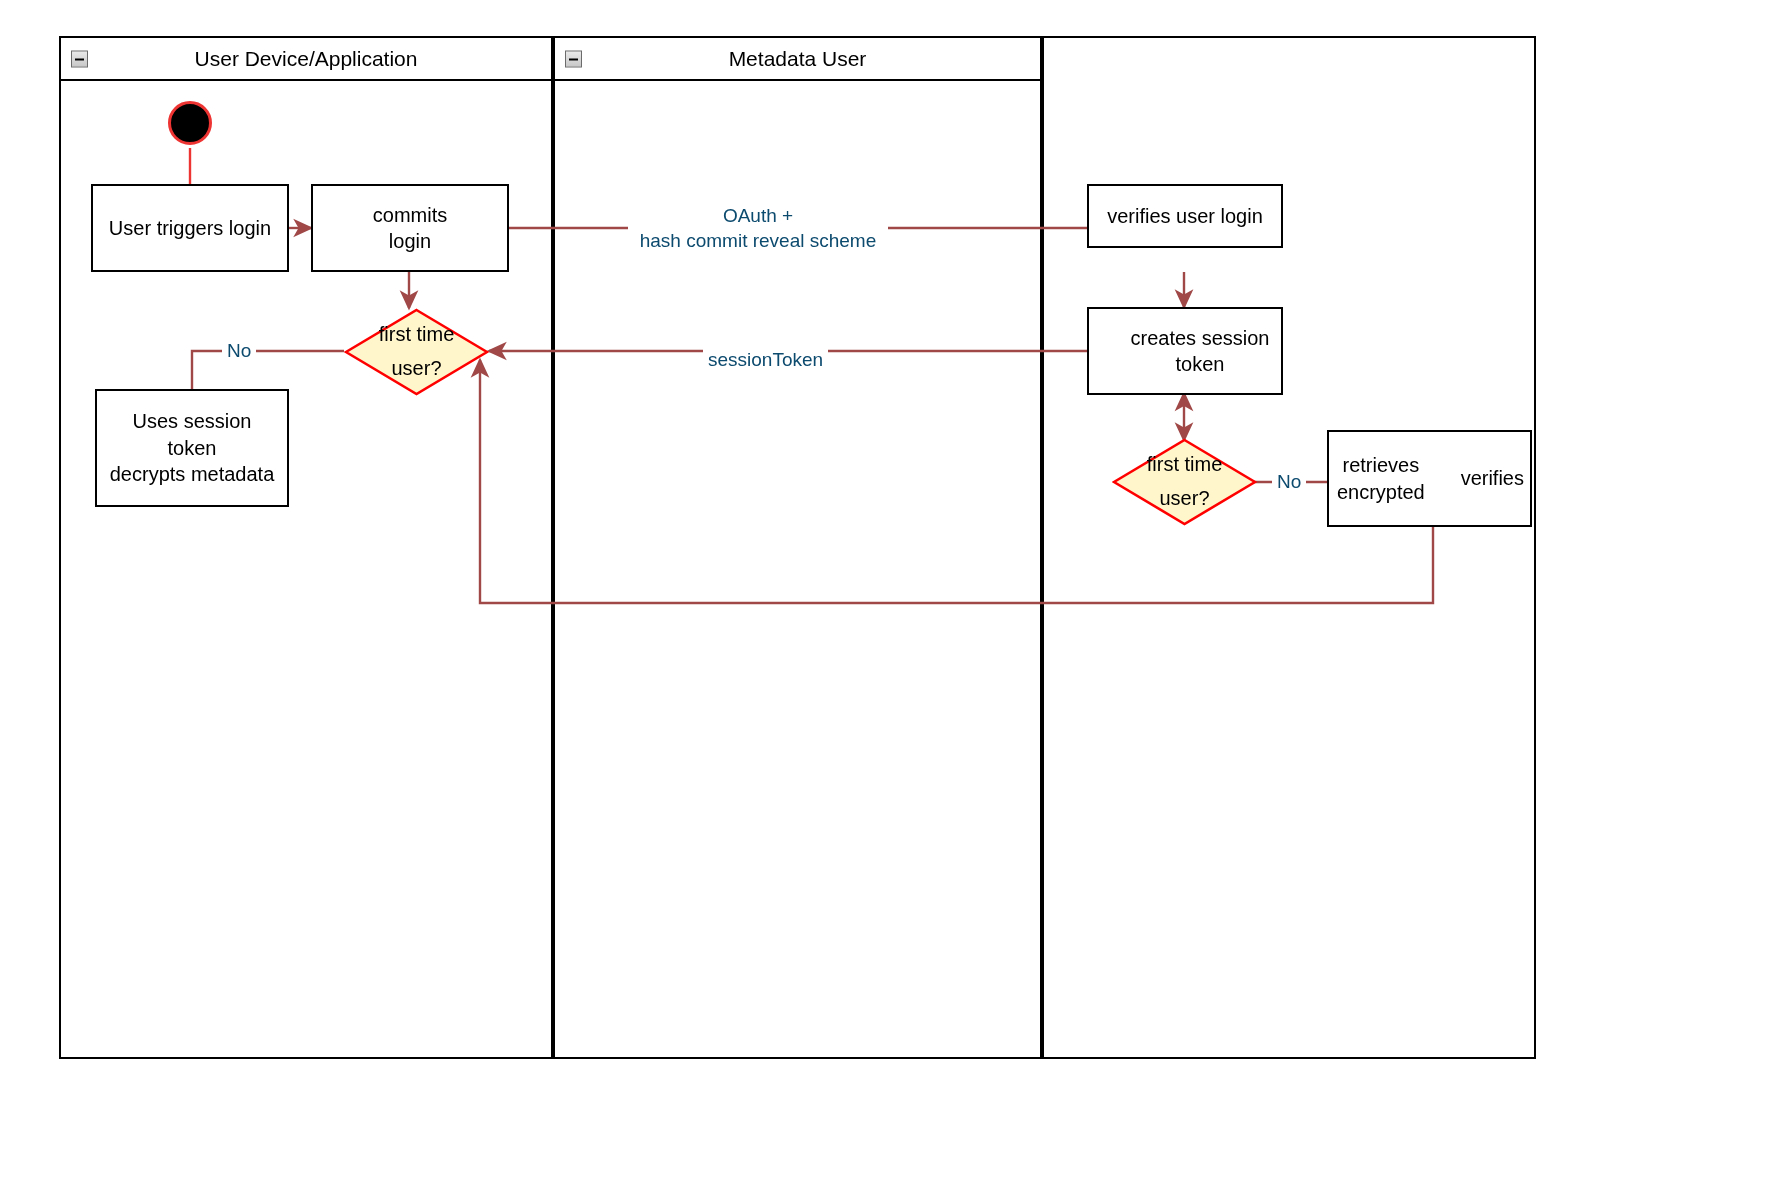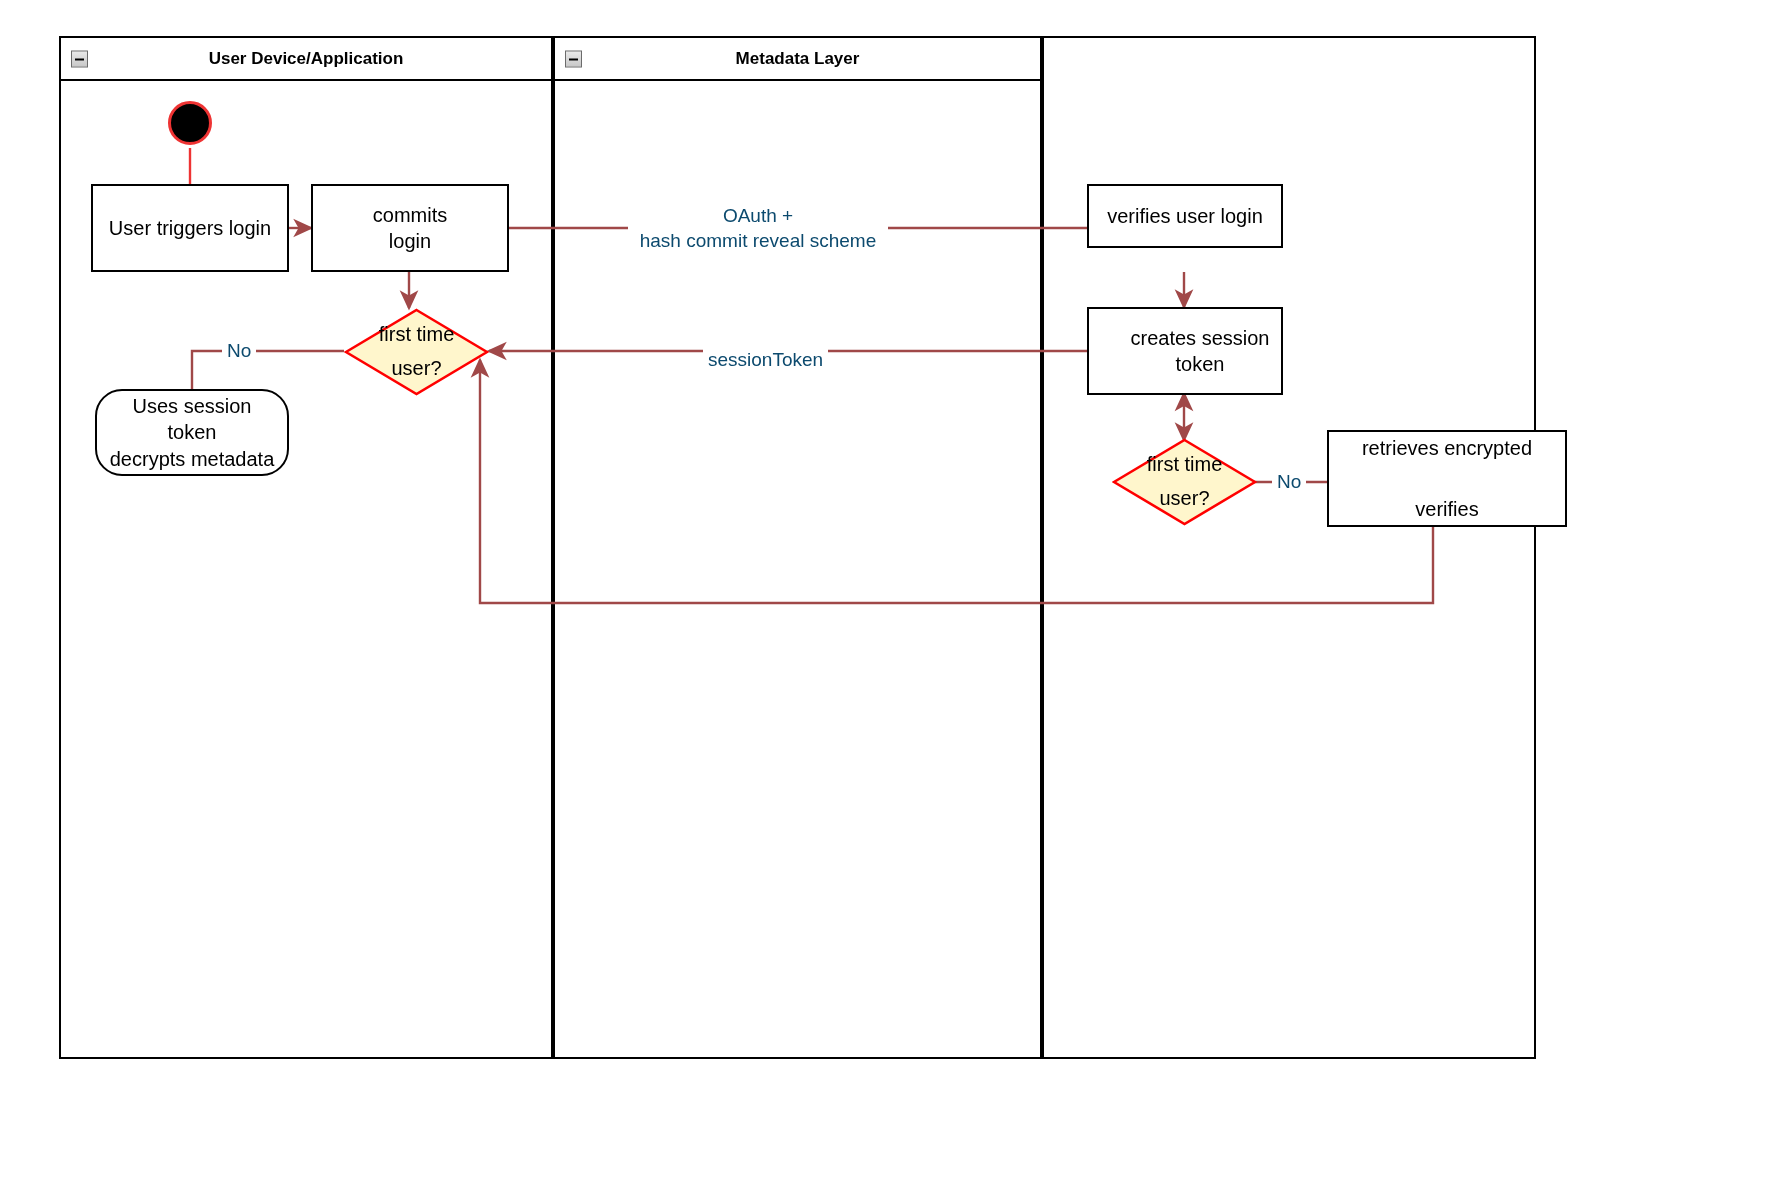--- a/index.html
+++ b/index.html
@@ -28,22 +28,22 @@
   .lane-header {
     position: absolute;
     box-sizing: border-box;
     border: 2px solid #000000;
     background: #ffffff;
     display: flex;
     align-items: center;
     justify-content: center;
   }
   .lane-title {
-    font-size: 17px;
-    font-weight: bold;
+    font-size: 21px;
+    font-weight: normal;
     color: #000000;
     letter-spacing: 0px;
     white-space: nowrap;
   }
   .collapse-icon {
     position: absolute;
     left: 10px;
     top: 50%;
     transform: translateY(-50%);
     width: 17px;
@@ -140,21 +140,21 @@
   <div class="lane" style="left:59px; top:36px; width:494px; height:1023px;"></div>
   <div class="lane" style="left:553px; top:36px; width:489px; height:1023px;"></div>
   <div class="lane" style="left:1042px; top:36px; width:494px; height:1023px;"></div>
 
   <div class="lane-header" style="left:59px; top:36px; width:494px; height:45px;">
     <span class="collapse-icon"></span>
     <span class="lane-title">User Device/Application</span>
   </div>
   <div class="lane-header" style="left:553px; top:36px; width:489px; height:45px;">
     <span class="collapse-icon"></span>
-    <span class="lane-title">Metadata Layer</span>
+    <span class="lane-title">Metadata User</span>
   </div>
 
   <svg class="edge-layer" viewBox="0 0 1780 1202" width="1780" height="1202" xmlns="http://www.w3.org/2000/svg">
     <defs>
       <marker id="arrow" markerWidth="9" markerHeight="9" refX="7.4" refY="4.5" orient="auto" markerUnits="strokeWidth">
         <path d="M0,0.6 L8.4,4.5 L0,8.4 L2.2,4.5 Z" fill="#A04848"></path>
       </marker>
       <marker id="arrow-start" markerWidth="9" markerHeight="9" refX="1.2" refY="4.5" orient="auto" markerUnits="strokeWidth">
         <path d="M8.4,0.6 L0,4.5 L8.4,8.4 L6.2,4.5 Z" fill="#A04848"></path>
       </marker>
@@ -198,21 +198,21 @@
   <div class="diamond" style="left:344px; top:308px; width:145px; height:88px;">
     <svg width="145" height="88" viewBox="0 0 145 88" xmlns="http://www.w3.org/2000/svg">
       <polygon points="72.5,2 143,44 72.5,86 2,44" fill="#FFF6CC" stroke="#FF0000" stroke-width="2.6"></polygon>
     </svg>
     <div class="diamond-label">
       <span>first time</span>
       <span>user?</span>
     </div>
   </div>
 
-  <div class="node" style="left:95px; top:389px; width:194px; height:87px; flex-direction:column;border-radius:27px;">
+  <div class="node" style="left:95px; top:389px; width:194px; height:118px; flex-direction:column;">
     <span>Uses session</span>
     <span>token</span>
     <span>decrypts metadata</span>
   </div>
 
   <div class="node" style="left:1087px; top:184px; width:196px; height:64px;">
     <span>verifies user login</span>
   </div>
 
   <div class="node" style="left:1087px; top:307px; width:196px; height:88px; flex-direction:column;padding-left:36px;">
@@ -223,21 +223,21 @@
   <div class="diamond" style="left:1112px; top:438px; width:145px; height:88px;">
     <svg width="145" height="88" viewBox="0 0 145 88" xmlns="http://www.w3.org/2000/svg">
       <polygon points="72.5,2 143,44 72.5,86 2,44" fill="#FFF6CC" stroke="#FF0000" stroke-width="2.6"></polygon>
     </svg>
     <div class="diamond-label">
       <span>first time</span>
       <span>user?</span>
     </div>
   </div>
 
-  <div class="node" style="left:1327px; top:430px; width:240px; height:97px; flex-direction:column;gap:34px;">
+  <div class="node" style="left:1327px; top:430px; width:205px; height:97px; flex-direction:row;gap:34px;">
     <span>retrieves encrypted</span>
     <span>verifies</span>
   </div>
 
   <div class="edge-label" style="left:628px; top:204px; width:250px;">
     <div>OAuth +</div>
     <div>hash commit reveal scheme</div>
   </div>
 
   <div class="edge-label" style="left:703px; top:348px;">sessionToken</div>

